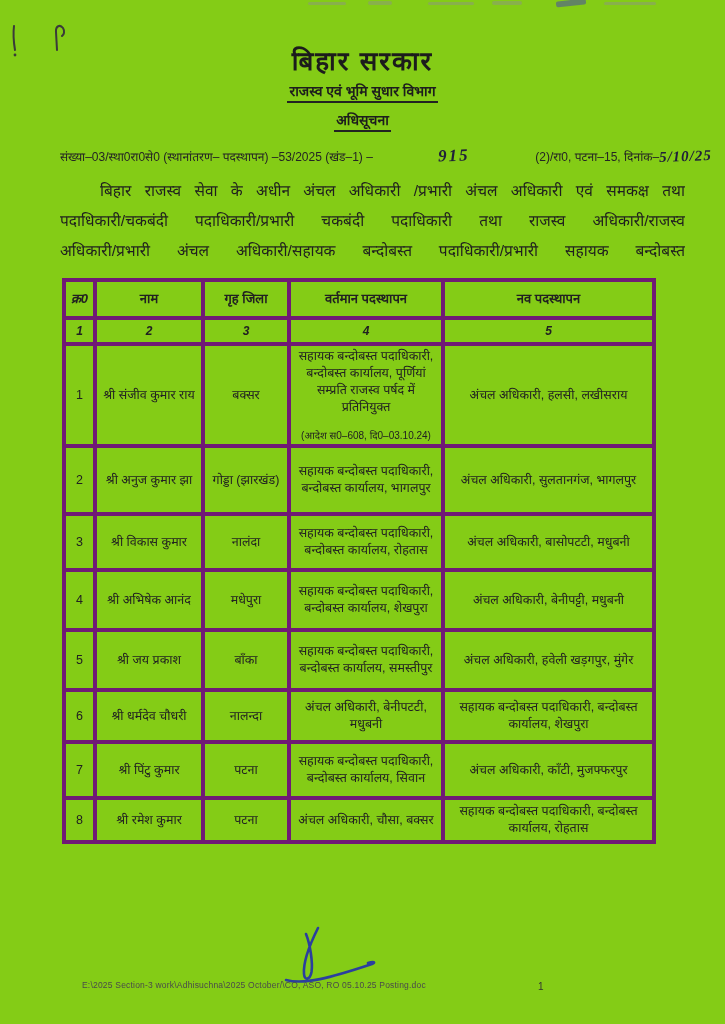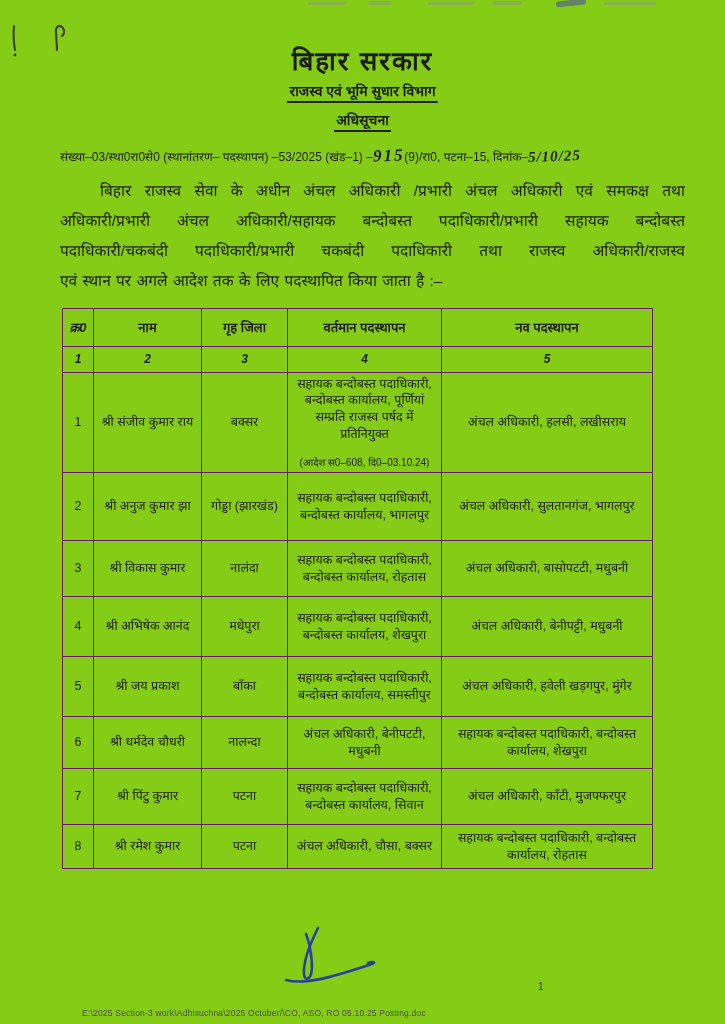--- a/index.html
+++ b/index.html
@@ -17,21 +17,21 @@
 
   .header-block { padding-top: 46px; text-align: center; }
   .govt-title { font-size: 26px; font-weight: bold; letter-spacing: 2px; color: #1c1c1c; line-height: 30px; }
   .dept-title { margin-top: 5px; font-size: 14px; font-weight: bold; color: #1d1d1d; }
   .dept-title span, .notif-title span {
     display: inline-block; border-bottom: 2px solid #222; padding: 0 2px 1px 2px;
   }
   .notif-title { margin-top: 7px; font-size: 14px; font-weight: bold; color: #1d1d1d; }
 
   .refline {
-    margin: 14px 13px 0 60px; display: flex; justify-content: flex-start;
+    margin: 14px 13px 0 60px; display: flex; justify-content: space-between;
     align-items: baseline; font-size: 12px; color: #242424; white-space: nowrap;
   }
   .hand {
     font-family: "Liberation Serif", "DejaVu Serif", serif; font-style: italic;
     font-weight: bold; font-size: 17px; color: #20203a; letter-spacing: 2px;
     transform: rotate(-2deg); display: inline-block;
   }
   .hand.date { font-size: 15px; letter-spacing: 1px; }
 
   .para { margin: 10px 4px 0 60px; width: 625px; font-size: 15.5px; color: #1f1f1f; }
@@ -40,31 +40,31 @@
     overflow: hidden; word-spacing: 1px;
   }
   .pline.first { padding-left: 40px; }
   .pline.last { text-align-last: left; }
 
   table.transfer {
     margin: 12px 0 0 62px; border-collapse: collapse; width: 590px;
     table-layout: fixed; font-size: 12.5px; color: #212121;
   }
   table.transfer th, table.transfer td {
-    border: 1px solid #701a75; text-align: center; vertical-align: middle;
+    border: 4px solid #701a75; text-align: center; vertical-align: middle;
     padding: 2px 4px; line-height: 1.35;
   }
   th.h { font-size: 13px; font-weight: bold; height: 38px; }
   th.h.sl { font-style: italic; }
   td.cn { font-style: italic; font-weight: bold; font-size: 12px; height: 26px; }
   td .note { font-size: 10px; margin-top: 13px; }
 
   .signature { position: absolute; left: 268px; top: 916px; }
   .footer-path {
-    position: absolute; left: 62px; top: 1008px; font-size: 8.5px; color: #4a4a4a;
+    position: absolute; left: 62px; top: 980px; font-size: 8.5px; color: #4a4a4a;
     letter-spacing: .2px;
     padding-left: 20px;
   }
   .footer-page { position: absolute; left: 538px; top: 981px; font-size: 10px; color: #333; }
 </style>
 </head>
 <body>
 
 <div class="page">
 
@@ -87,28 +87,27 @@
       <span>राजस्व एवं भूमि सुधार विभाग</span>
     </div>
     <div class="notif-title">
       <span>अधिसूचना</span>
     </div>
   </div>
 
   <div class="refline">
     <span>संख्या–03/स्था0रा0से0 (स्थानांतरण– पदस्थापन) –53/2025 (खंड–1) –</span>
     <span class="hand">915</span>
-    <span><span>(9)/रा0, पटना–15, दिनांक–</span><span class="hand date">5/10/25</span></span>
+    <span><span>(2)/रा0, पटना–15, दिनांक–</span><span class="hand date">5/10/25</span></span>
   </div>
 
   <div class="para">
     <div class="pline first">बिहार राजस्व सेवा के अधीन अंचल अधिकारी /प्रभारी अंचल अधिकारी एवं समकक्ष तथा</div>
+    <div class="pline">पदाधिकारी/चकबंदी पदाधिकारी/प्रभारी चकबंदी पदाधिकारी तथा राजस्व अधिकारी/राजस्व</div>
     <div class="pline">अधिकारी/प्रभारी अंचल अधिकारी/सहायक बन्दोबस्त पदाधिकारी/प्रभारी सहायक बन्दोबस्त</div>
-    <div class="pline">पदाधिकारी/चकबंदी पदाधिकारी/प्रभारी चकबंदी पदाधिकारी तथा राजस्व अधिकारी/राजस्व</div>
-    <div class="pline last">एवं स्थान पर अगले आदेश तक के लिए पदस्थापित किया जाता है :–</div>
   </div>
 
   <table class="transfer">
     <colgroup>
       <col style="width:31px">
         <col style="width:108px">
         <col style="width:86px">
         <col style="width:154px">
         <col style="width:211px">
     </colgroup>

